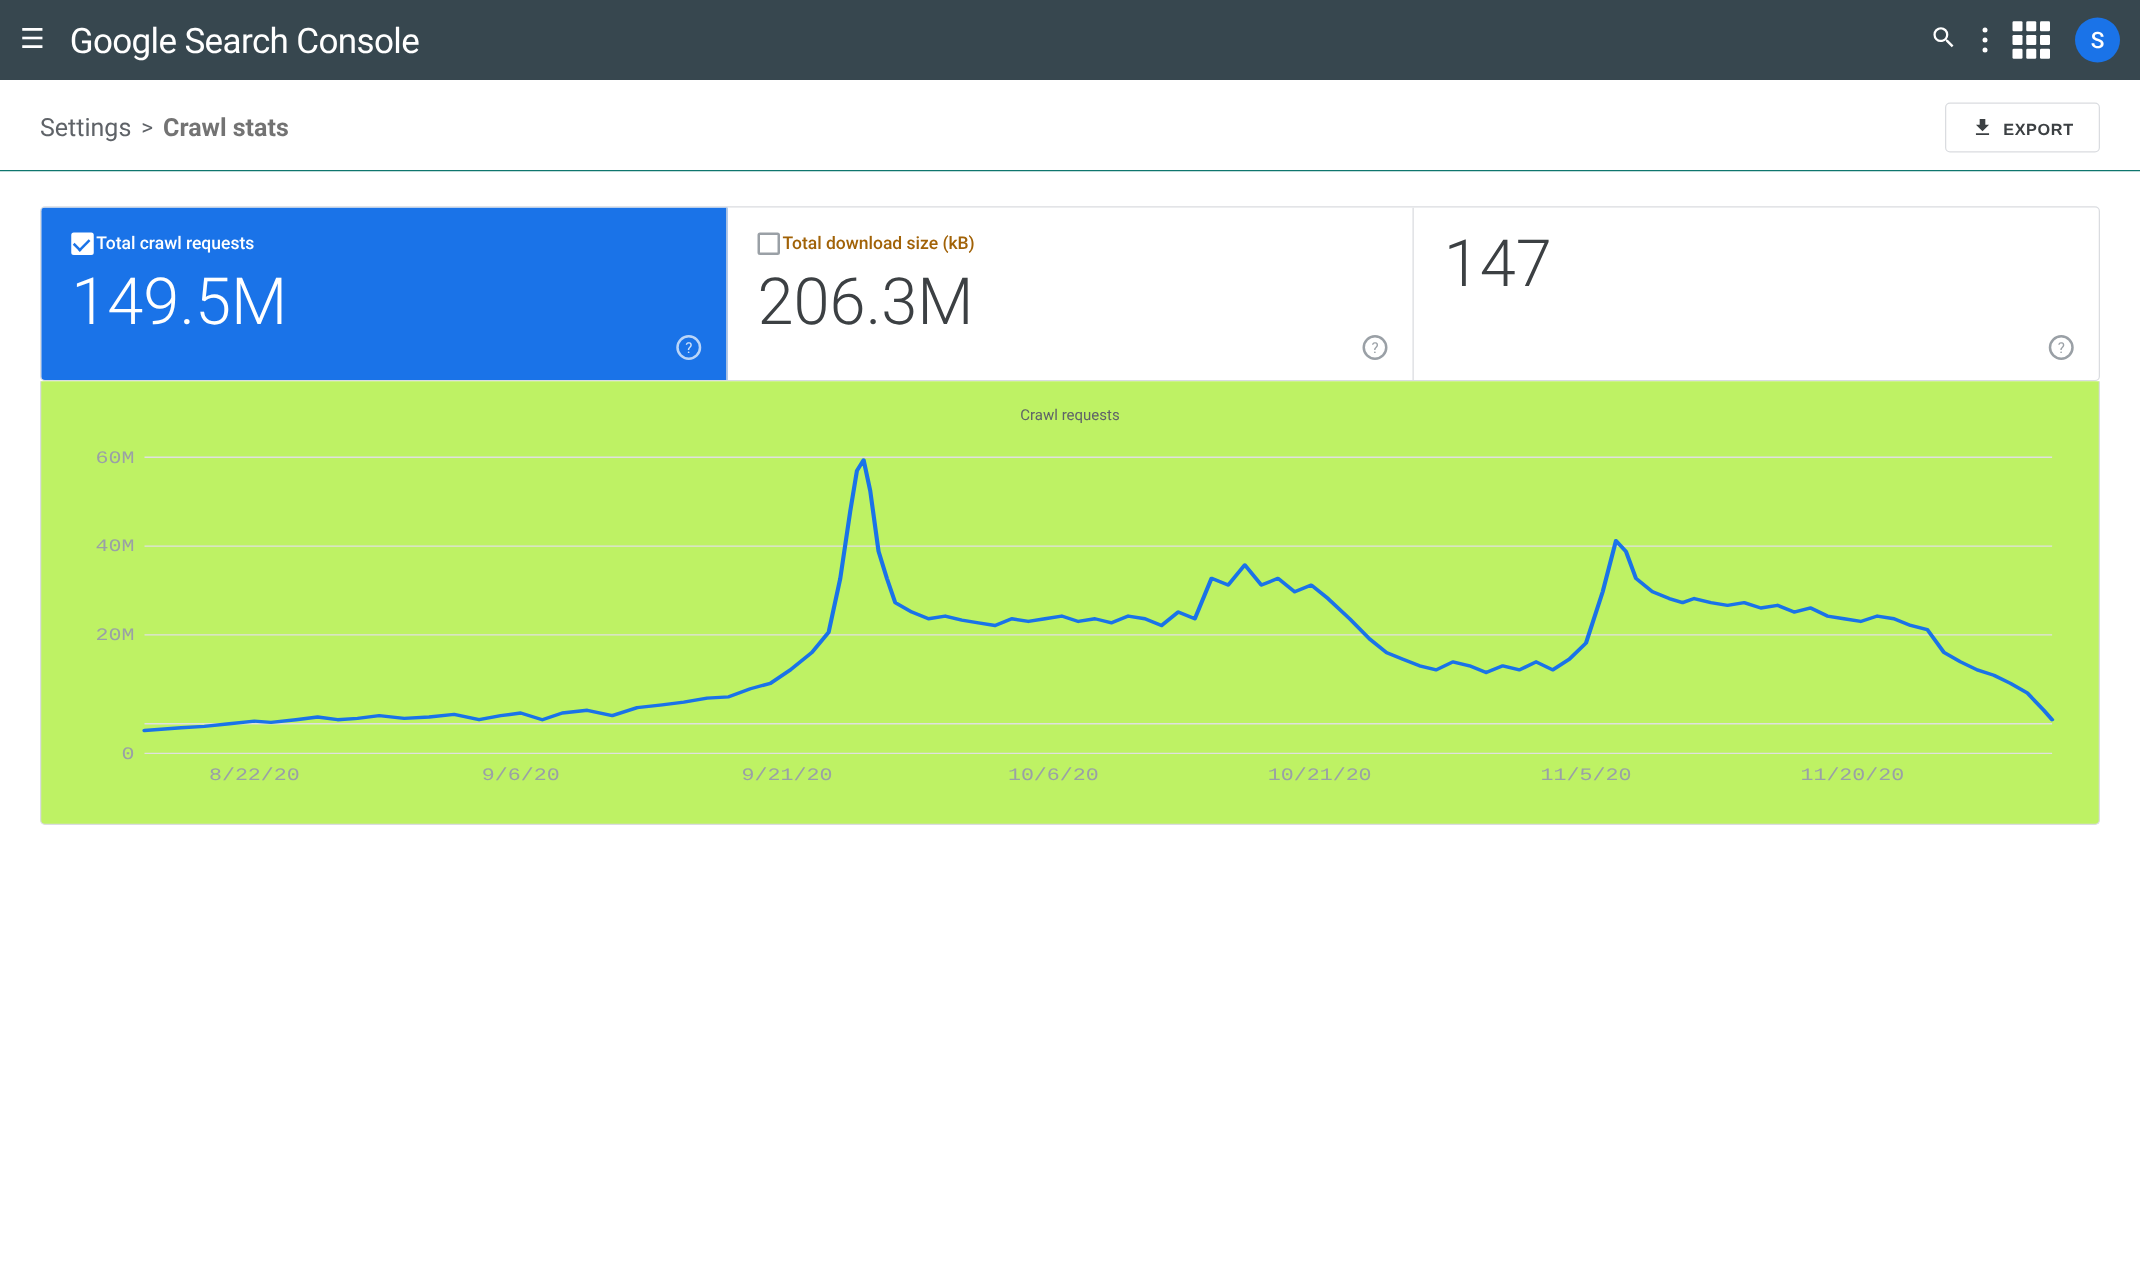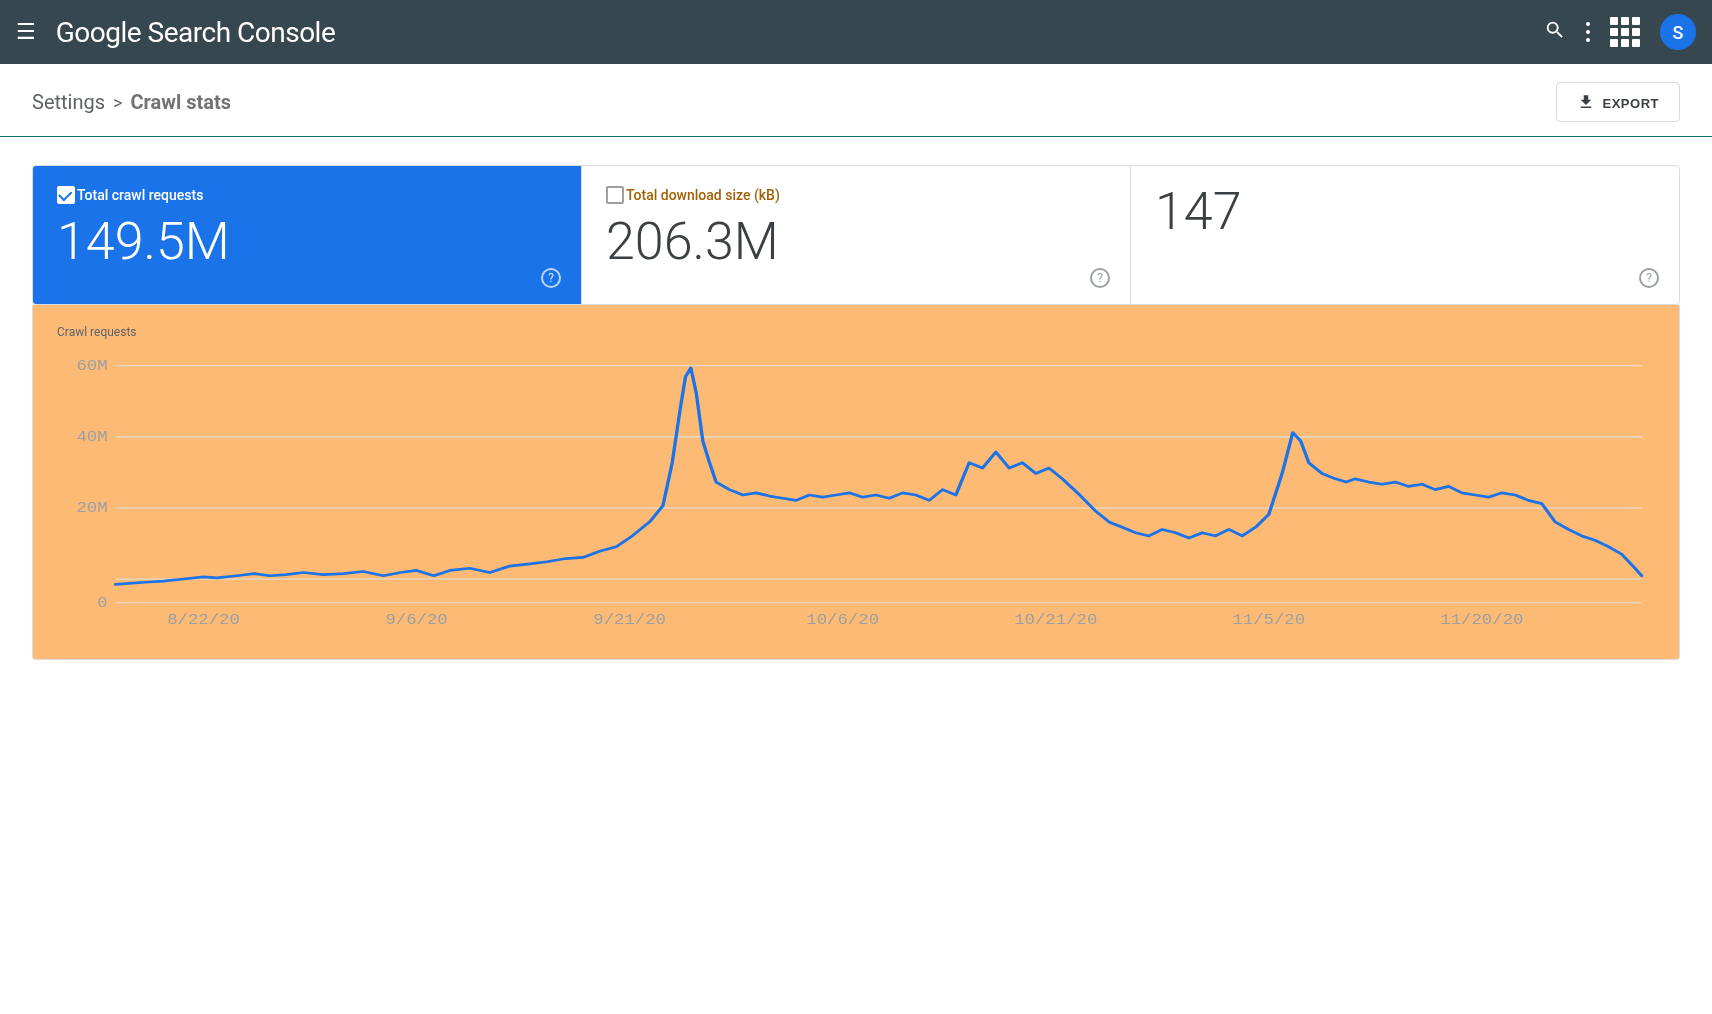--- a/index.html
+++ b/index.html
@@ -215,21 +215,22 @@
       border-color: #9aa0a6;
       color: #9aa0a6;
     }
 
     
     .chart-container {
       border: 1px solid #dadce0;
       border-top: none;
       border-radius: 0 0 4px 4px;
       padding: 20px 24px 24px 24px;
-      background: #fdba74;
+      background: #bef264;
+      text-align: center;
     }
     .chart-title {
       font-size: 12px;
       color: #5f6368;
       margin-bottom: 16px;
     }
     .chart-area {
       position: relative;
       height: 280px;
       width: 100%;

